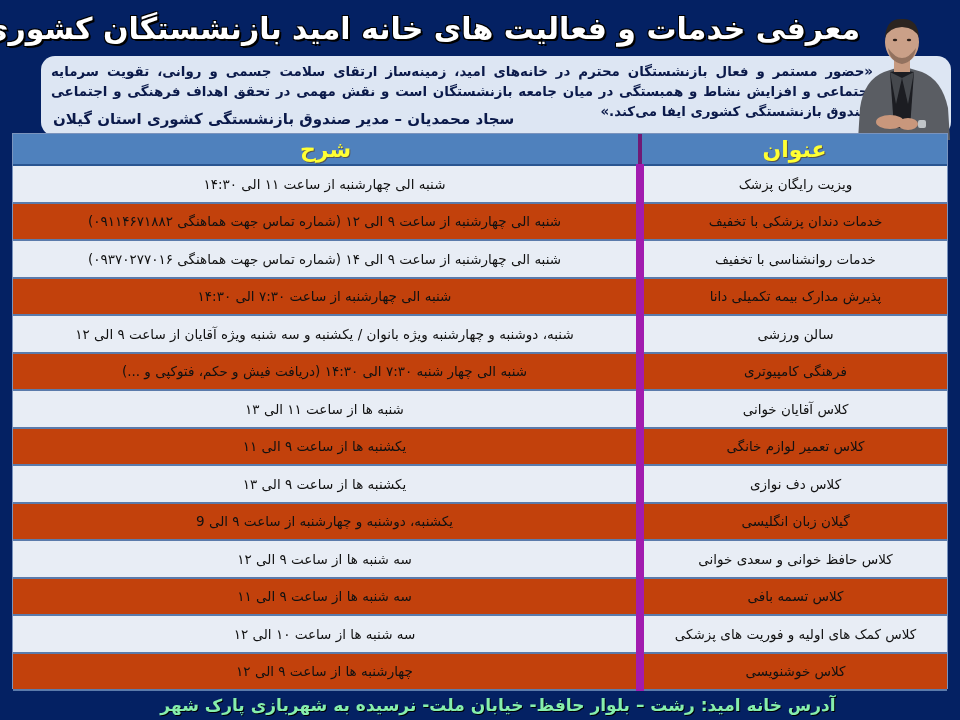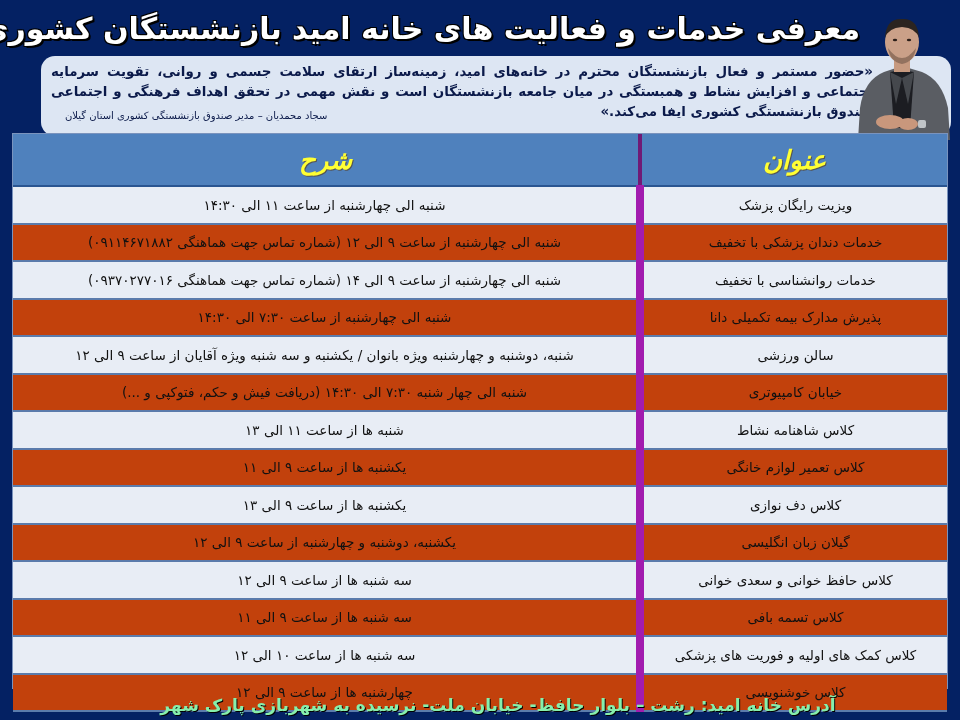--- a/index.html
+++ b/index.html
@@ -33,23 +33,23 @@
     }
     .quote-text {
       font-size: 13.4px;
       font-weight: bold;
       line-height: 20px;
       text-align: justify;
       text-align-last: right;
     }
     .quote-author {
       position: absolute;
-      left: 24px; top: 54px;
-      font-size: 10px;
-      font-weight: normal;
+      left: 12px; top: 54px;
+      font-size: 15px;
+      font-weight: bold;
       color: #0b1a4a;
       direction: rtl;
     }
     .portrait {
       position: absolute;
       top: 8px; left: 850px; width: 104px; height: 132px;
     }
     .table-wrap {
       position: absolute;
       top: 133px; left: 12px; width: 936px; height: 556px;
@@ -57,26 +57,25 @@
       background: #e8edf5;
     }
     table {
       width: 100%; height: 100%;
       border-collapse: collapse;
       table-layout: fixed;
     }
     th {
       background: #4f81bd;
       color: #ffff33;
-      font-size: 26px;
-      font-weight: bold;
-      height: 52px;
+      font-size: 22px;
+      font-weight: bold;
+      height: 31px;
       border-bottom: 2px solid #2a5591;
       text-shadow: 1px 1px 0 #555;
-      font-style: italic;
     }
     th.col-title { width: 307px; border-left: 4px solid #701a75; }
     td {
       font-size: 13.5px;
       color: #111111;
       text-align: center;
       height: 37.5px;
       border-bottom: 2px solid #5b7bab;
       white-space: nowrap;
     }
@@ -154,38 +153,38 @@
       </tr>
       <tr class="even">
         <td class="col-title">پذیرش مدارک بیمه تکمیلی دانا</td>
         <td>شنبه الی چهارشنبه از ساعت ۷:۳۰ الی ۱۴:۳۰</td>
       </tr>
       <tr class="odd">
         <td class="col-title">سالن ورزشی</td>
         <td>شنبه، دوشنبه و چهارشنبه ویژه بانوان / یکشنبه و سه شنبه ویژه آقایان از ساعت ۹ الی ۱۲</td>
       </tr>
       <tr class="even">
-        <td class="col-title">خیابان کامپیوتری</td>
+        <td class="col-title">فرهنگی کامپیوتری</td>
         <td>شنبه الی چهار شنبه ۷:۳۰ الی ۱۴:۳۰ (دریافت فیش و حکم، فتوکپی و ...)</td>
       </tr>
       <tr class="odd">
-        <td class="col-title">کلاس شاهنامه نشاط</td>
+        <td class="col-title">کلاس آقایان خوانی</td>
         <td>شنبه ها از ساعت ۱۱ الی ۱۳</td>
       </tr>
       <tr class="even">
         <td class="col-title">کلاس تعمیر لوازم خانگی</td>
         <td>یکشنبه ها از ساعت ۹ الی ۱۱</td>
       </tr>
       <tr class="odd">
         <td class="col-title">کلاس دف نوازی</td>
         <td>یکشنبه ها از ساعت ۹ الی ۱۳</td>
       </tr>
       <tr class="even">
         <td class="col-title">گیلان زبان انگلیسی</td>
-        <td>یکشنبه، دوشنبه و چهارشنبه از ساعت ۹ الی ۱۲</td>
+        <td>یکشنبه، دوشنبه و چهارشنبه از ساعت ۹ الی 9</td>
       </tr>
       <tr class="odd">
         <td class="col-title">کلاس حافظ خوانی و سعدی خوانی</td>
         <td>سه شنبه ها از ساعت ۹ الی ۱۲</td>
       </tr>
       <tr class="even">
         <td class="col-title">کلاس تسمه بافی</td>
         <td>سه شنبه ها از ساعت ۹ الی ۱۱</td>
       </tr>
       <tr class="odd">

